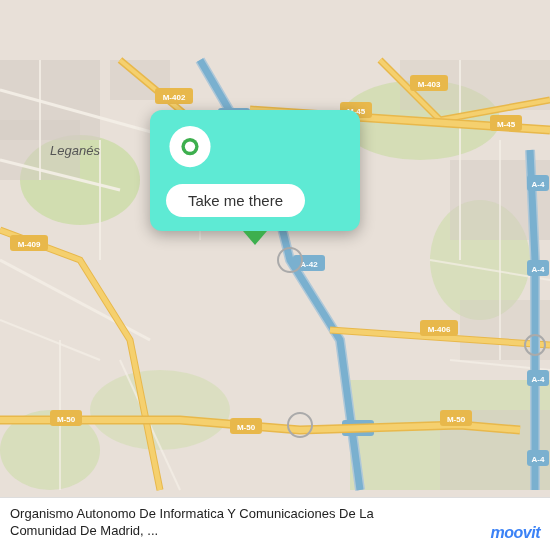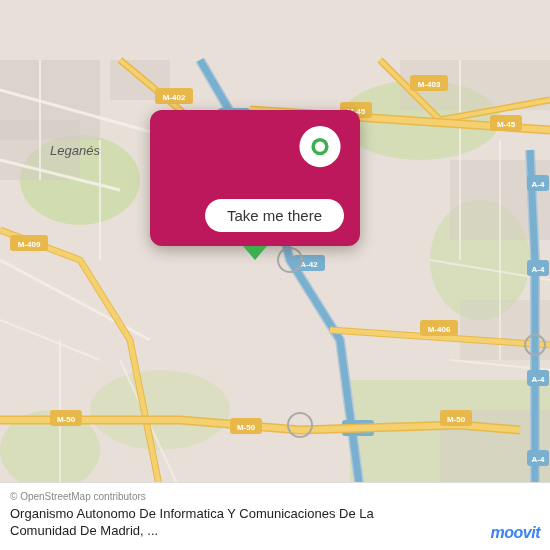--- a/index.html
+++ b/index.html
@@ -67,28 +67,27 @@
       font-style: italic;
       letter-spacing: -0.5px;
     }
 
     
     #popup-card {
       position: absolute;
       top: 110px;
       left: 150px;
       width: 210px;
-      background: #be185d;
+      background: #5eead4;
       border-radius: 12px;
       padding: 16px 16px 14px 16px;
       display: flex;
       flex-direction: column;
-      align-items: flex-end;
+      align-items: flex-start;
       box-shadow: 0 4px 15px rgba(0,0,0,0.3);
-      gap: 15px;
     }
 
     #popup-card::after {
       content: '';
       position: absolute;
       bottom: -14px;
       left: 50%;
       transform: translateX(-50%);
       width: 0;
       height: 0;
@@ -228,21 +227,20 @@
 
     <svg id="pin-icon" viewBox="0 0 48 56" xmlns="http://www.w3.org/2000/svg">
       <ellipse cx="24" cy="24" rx="24" ry="24" fill="white"></ellipse>
       <circle cx="24" cy="24" r="10" fill="#3daf4e"></circle>
       <circle cx="24" cy="24" r="6" fill="white"></circle>
     </svg>
     <button id="take-me-btn">Take me there</button>
   </div>
 
   <div id="bottom-bar">
-    <div id="attribution">© OpenStreetMap contributors</div>
     <div style="display:flex; justify-content:space-between; align-items:center;">
       <div id="location-name" style="max-width:400px;">Organismo Autonomo De Informatica Y Comunicaciones De La Comunidad De Madrid, ...</div>
       <div id="moovit-logo">
         <span id="moovit-text">moovit</span>
       </div>
     </div>
   </div>
 </div>
 
 </body></html>

